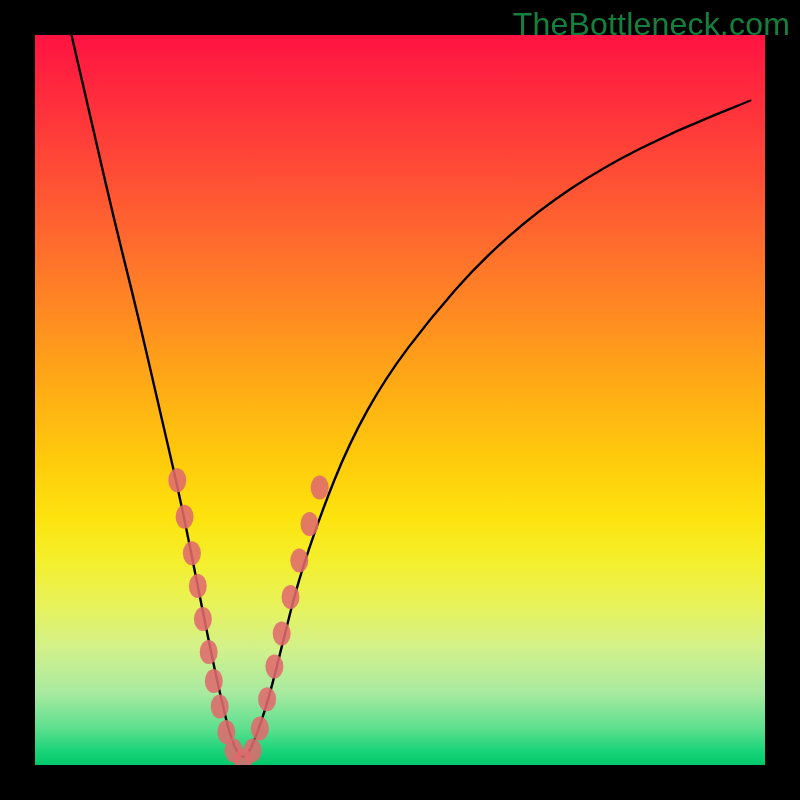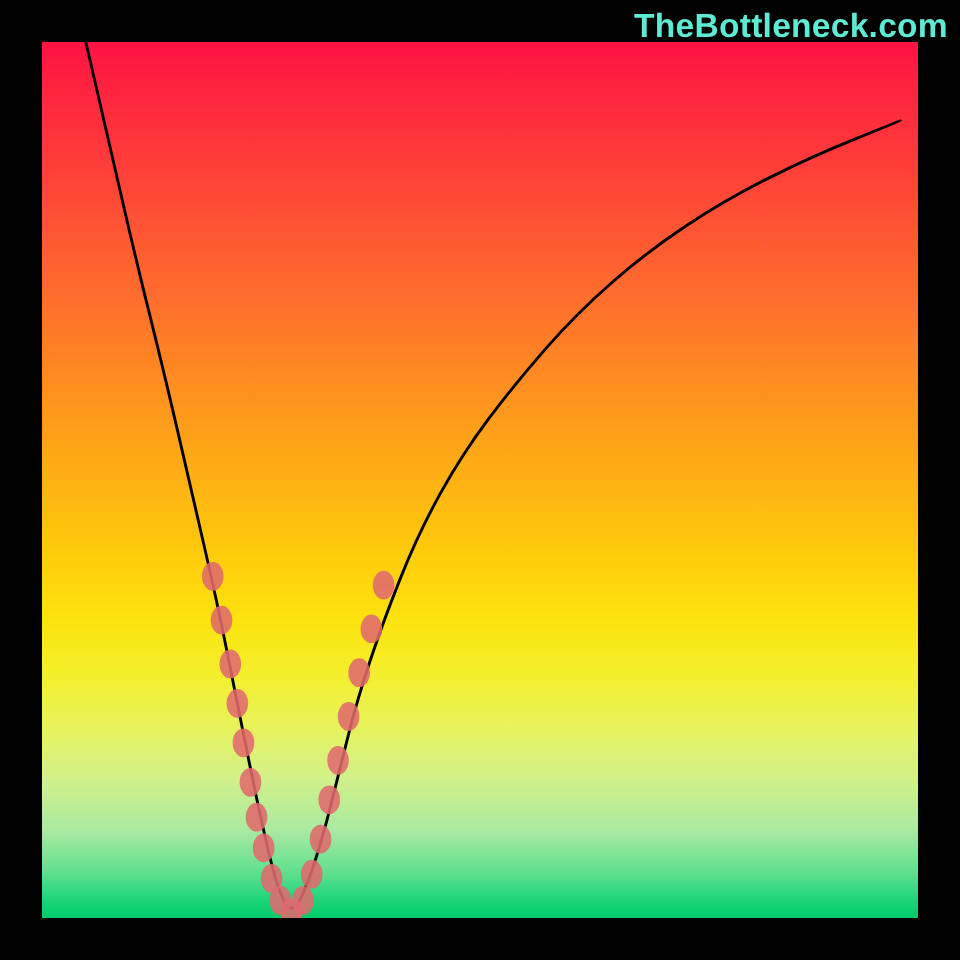--- a/index.html
+++ b/index.html
@@ -41,23 +41,23 @@
       #a9eaa0 90%,
       #5ddf8e 95%,
       #1cd47a 98%,
       #00c96a 100%
     );
   }
   .watermark {
     position: absolute;
     top: 6px;
     right: 10px;
-    color: #5eead4;
-    font-size: 28px;
-    font-weight: 700;
+    color: #15803d;
+    font-size: 32px;
+    font-weight: 400;
     letter-spacing: 0.2px;
     user-select: none;
   }
   svg.curve {
     position: absolute;
     left: 0;
     top: 0;
     width: 730px;
     height: 730px;
   }

